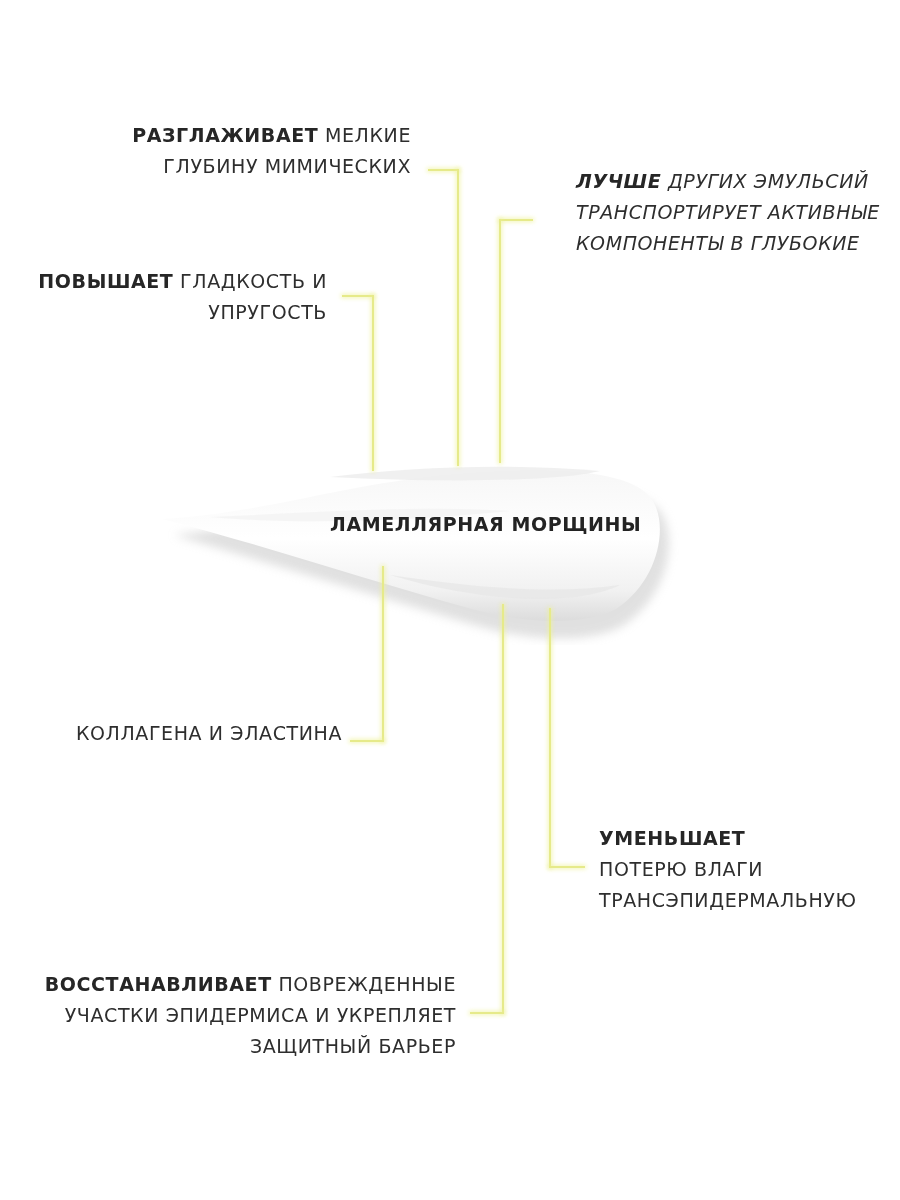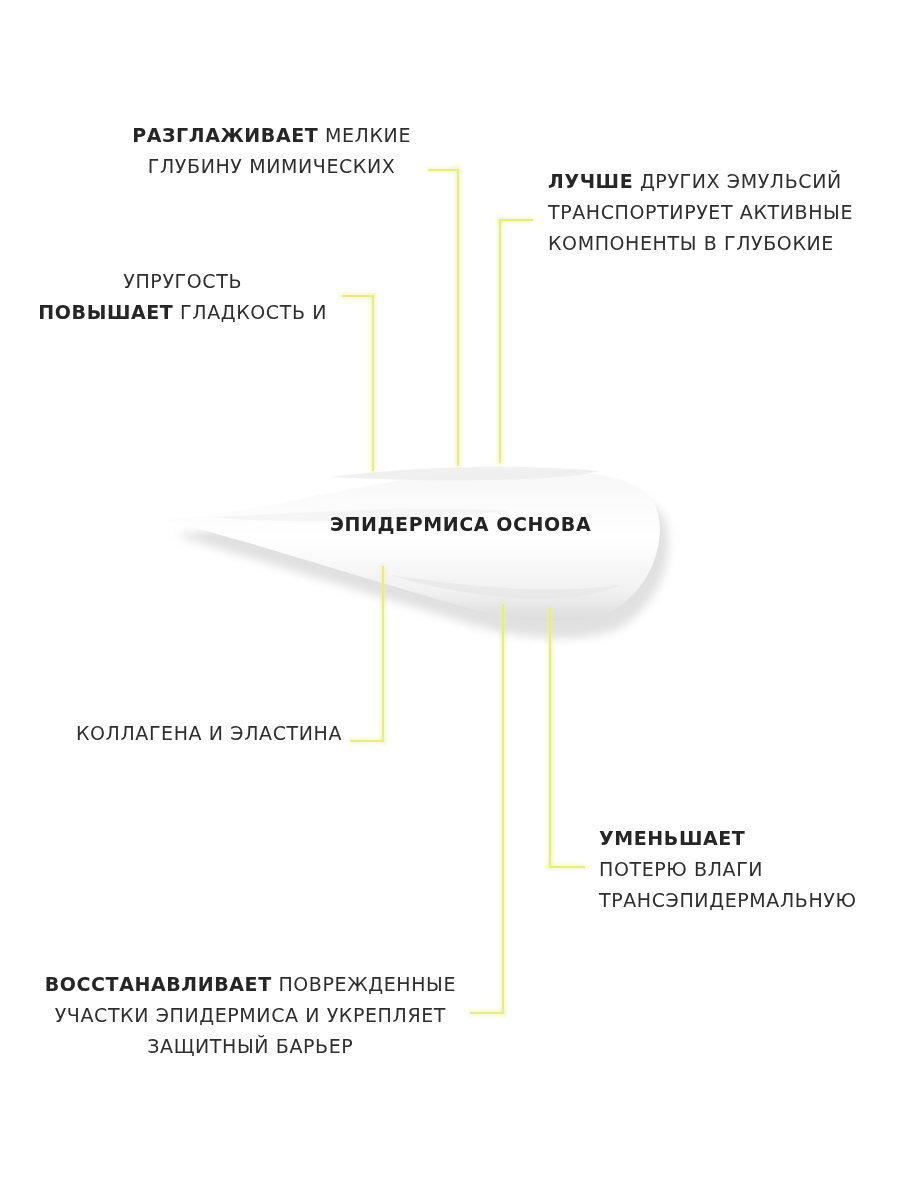--- a/index.html
+++ b/index.html
@@ -3,21 +3,21 @@
 <meta charset="utf-8">
 <style>
   html, body { margin: 0; padding: 0; background: #ffffff; }
   body { width: 900px; height: 1200px; position: relative; overflow: hidden;
          font-family: "DejaVu Sans", sans-serif; color: #2b2b2b; }
   .canvas { position: absolute; left: 0; top: 0; width: 900px; height: 1200px; }
   .callout { position: absolute; font-size: 19px; line-height: 31px; letter-spacing: 0.6px;
              text-transform: uppercase; color: #2e2e2e; }
   .callout .strong { font-weight: bold; color: #262626; }
   .callout .rest { font-weight: normal; }
-  .right-align { text-align: center; }
+  .right-align { text-align: right; }
   .left-align { text-align: left; }
   .line { position: absolute; background: #e6ea8a;
           box-shadow: 0 0 4px 1px rgba(238,242,150,0.75); }
   .smear-wrap { position: absolute; left: 150px; top: 455px; width: 540px; height: 190px; }
   .center-label { position: absolute; left: 330px; top: 513px; font-size: 19px; font-weight: bold;
                   letter-spacing: 0.6px; color: #232323; white-space: nowrap; }
 </style>
 </head>
 <body>
 
@@ -40,21 +40,21 @@
       <path d="M 20 70 C 120 60, 200 28, 320 20 C 410 14, 480 20, 505 45 C 525 70, 515 130, 470 160 C 440 178, 380 178, 320 160 C 220 130, 120 100, 20 70 Z" fill="#c8c8c8" opacity="0.55" filter="url(#soft)" transform="translate(4,10)"></path>
 
       <path d="M 12 64 C 120 58, 200 26, 320 18 C 410 12, 478 16, 500 42 C 520 66, 510 126, 466 154 C 436 170, 380 170, 322 154 C 220 126, 120 92, 12 64 Z" fill="url(#cream)"></path>
 
       <path d="M 180 22 C 260 12, 360 8, 450 16 C 410 26, 300 28, 180 22 Z" fill="#ececec" opacity="0.8"></path>
       <path d="M 60 62 C 160 58, 260 50, 360 56 C 260 66, 150 70, 60 62 Z" fill="#f4f4f4" opacity="0.9"></path>
       <path d="M 240 120 C 320 132, 400 140, 470 130 C 430 150, 340 150, 240 120 Z" fill="#e7e7e7" opacity="0.8"></path>
     </svg>
   </div>
 
-  <div class="center-label">ЭПИДЕРМИСА ОСНОВА</div>
+  <div class="center-label">ЛАМЕЛЛЯРНАЯ МОРЩИНЫ</div>
 
   <div class="line" style="left:428px; top:169px; width:31px; height:2px;"></div>
   <div class="line" style="left:457px; top:169px; width:2px; height:297px;"></div>
 
   <div class="line" style="left:342px; top:295px; width:32px; height:2px;"></div>
   <div class="line" style="left:372px; top:295px; width:2px; height:176px;"></div>
 
   <div class="line" style="left:499px; top:219px; width:34px; height:2px;"></div>
   <div class="line" style="left:499px; top:219px; width:2px; height:244px;"></div>
 
@@ -69,28 +69,28 @@
 
   <div class="callout right-align" style="right:489px; top:120px;">
     <div>
       <span class="strong">РАЗГЛАЖИВАЕТ</span>
       <span class="rest">МЕЛКИЕ</span>
     </div>
     <div>ГЛУБИНУ МИМИЧЕСКИХ</div>
   </div>
 
   <div class="callout right-align" style="right:573px; top:266px;">
-    <div>УПРУГОСТЬ</div>
     <div>
       <span class="strong">ПОВЫШАЕТ</span>
       <span class="rest">ГЛАДКОСТЬ И</span>
     </div>
+    <div>УПРУГОСТЬ</div>
   </div>
 
-  <div class="callout left-align" style="left:548px; top:166px;">
+  <div class="callout left-align" style="left:576px; top:166px;font-style:italic;">
     <div>
       <span class="strong">ЛУЧШЕ</span>
       <span class="rest">ДРУГИХ ЭМУЛЬСИЙ</span>
     </div>
     <div>ТРАНСПОРТИРУЕТ АКТИВНЫЕ</div>
     <div>КОМПОНЕНТЫ В ГЛУБОКИЕ</div>
   </div>
 
   <div class="callout right-align" style="right:558px; top:718px;">
     <div>КОЛЛАГЕНА И ЭЛАСТИНА</div>

